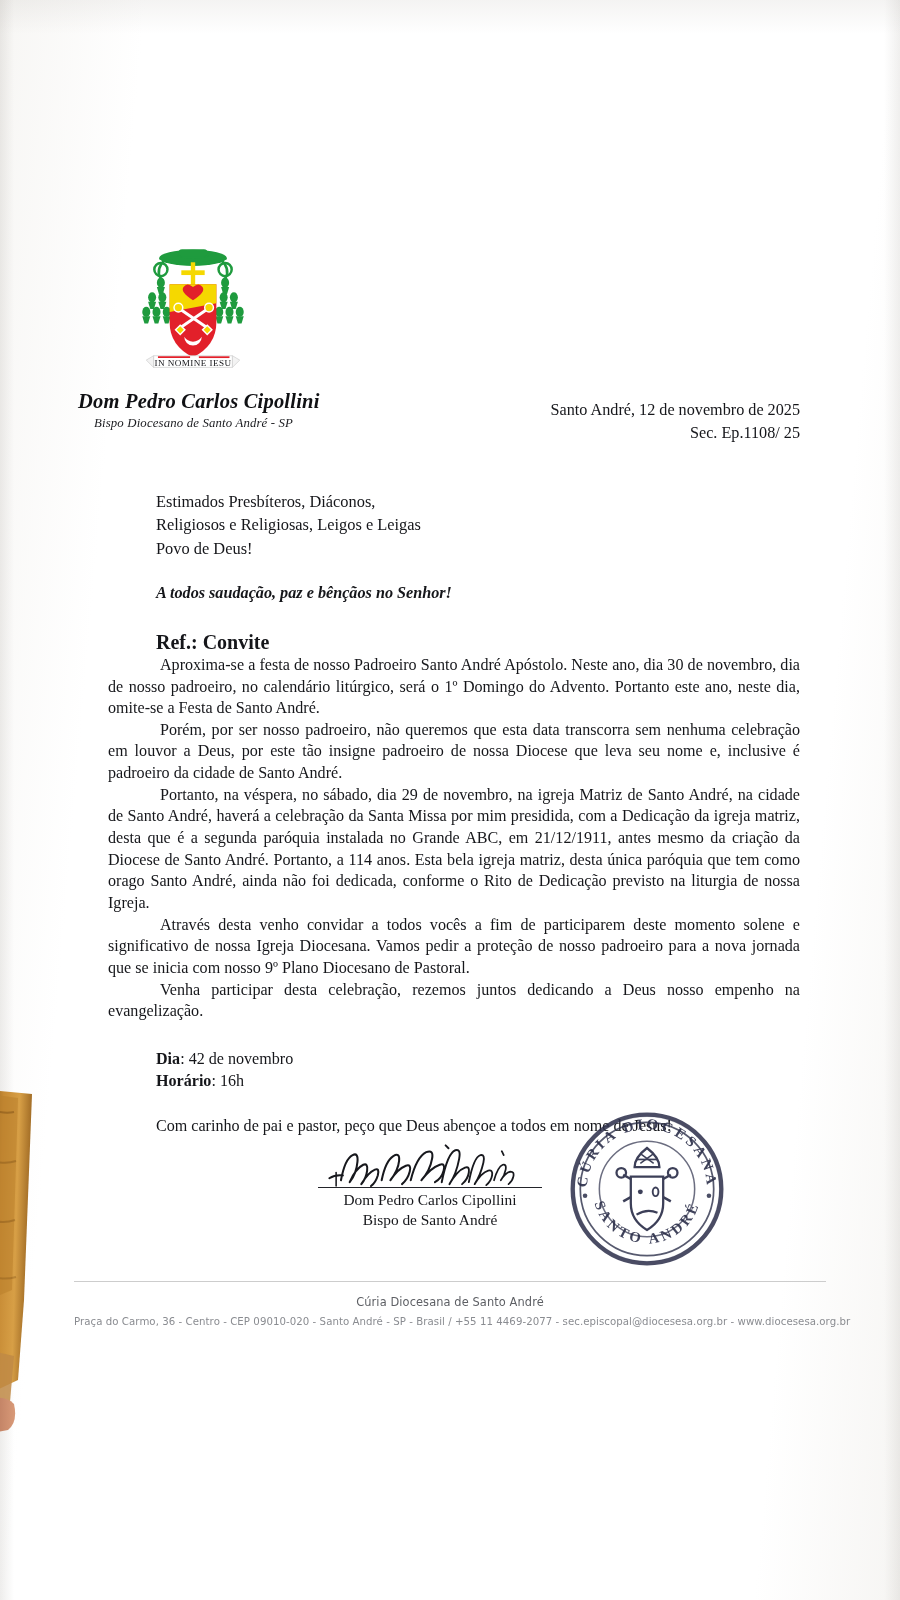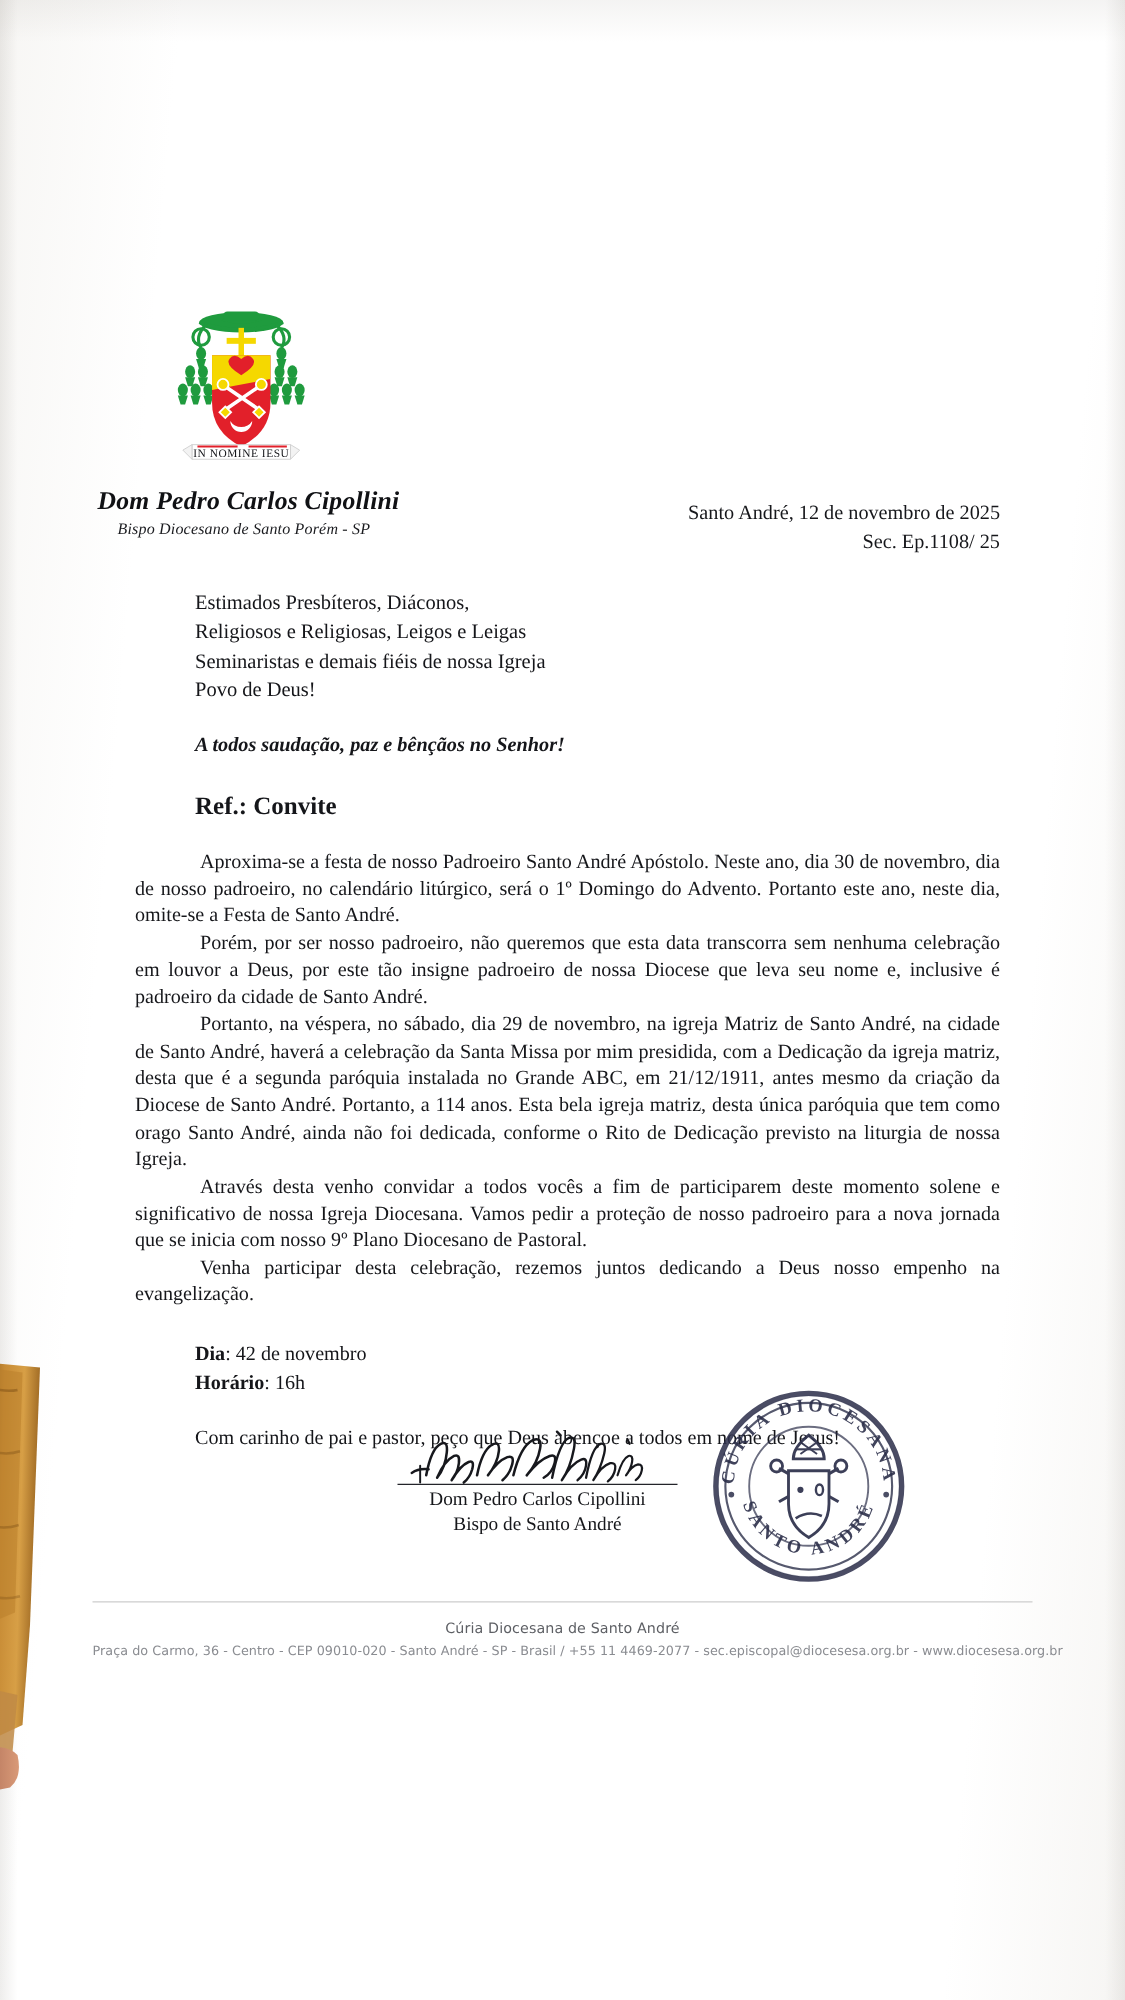--- a/index.html
+++ b/index.html
@@ -86,21 +86,21 @@
     font-size: 16.2px;
     line-height: 1.45;
     color: #16171b;
   }
 
   
   .body-area {
     position: absolute;
     left: 108px;
     right: 100px;
-    top: 470px;
+    top: 490px;
   }
   .addressee {
     margin-left: 48px;
     font-size: 16.4px;
     line-height: 1.42;
   }
   .addressee div { white-space: nowrap; }
 
   .greeting {
     margin: 24px 0 0 48px;
@@ -116,21 +116,21 @@
 
   .para {
     margin: 0;
     padding: 0;
     font-size: 16.1px;
     line-height: 1.345;
     text-align: justify;
     text-indent: 52px;
     color: #16171b;
   }
-  .para.first { margin-top: 22px; }
+  .para.first { }
 
   
   .details {
     margin-top: 26px;
     margin-left: 48px;
     font-size: 16.1px;
     line-height: 1.40;
   }
   .details b { font-weight: 700; }
 
@@ -305,34 +305,33 @@
         <path d="M46 164 L154 164 L154 180 L46 180 Z" fill="#ffffff" stroke="#cfcfcf" stroke-width="1"></path>
         <path d="M46 164 L36 170 L46 180 Z" fill="#f3f3f3" stroke="#cfcfcf" stroke-width="1"></path>
         <path d="M154 164 L164 170 L154 180 Z" fill="#f3f3f3" stroke="#cfcfcf" stroke-width="1"></path>
         <line x1="52" y1="166" x2="96" y2="166" stroke="#e2202a" stroke-width="2.4"></line>
         <line x1="108" y1="166" x2="150" y2="166" stroke="#e2202a" stroke-width="2.4"></line>
         <text x="100" y="178" text-anchor="middle" font-family="'Liberation Serif', serif" font-size="12.5" letter-spacing="0.6" fill="#121317">IN NOMINE IESU</text>
       </svg>
     </div>
 
     <div class="bishop-name">Dom Pedro Carlos Cipollini</div>
-    <div class="bishop-title">Bispo Diocesano de Santo Porém - SP</div>
+    <div class="bishop-title">Bispo Diocesano de Santo André - SP</div>
   </div>
 
   <div class="dateblock">
     <div>Santo André, 12 de novembro de 2025</div>
     <div>Sec. Ep.1108/ 25</div>
   </div>
 
   <div class="body-area">
 
     <div class="addressee">
       <div>Estimados Presbíteros, Diáconos,</div>
       <div>Religiosos e Religiosas, Leigos e Leigas</div>
-      <div>Seminaristas e demais fiéis de nossa Igreja</div>
       <div>Povo de Deus!</div>
     </div>
 
     <div class="greeting">A todos saudação, paz e bênçãos no Senhor!</div>
 
     <div class="refline">Ref.: Convite</div>
 
     <p class="para first">Aproxima-se a festa de nosso Padroeiro Santo André Apóstolo. Neste ano, dia 30 de novembro, dia de nosso padroeiro, no calendário litúrgico, será o 1º Domingo do Advento. Portanto este ano, neste dia, omite-se a Festa de Santo André.</p>
     <p class="para">Porém, por ser nosso padroeiro, não queremos que esta data transcorra sem nenhuma celebração em louvor a Deus, por este tão insigne padroeiro de nossa Diocese que leva seu nome e, inclusive é padroeiro da cidade de Santo André.</p>
     <p class="para">Portanto, na véspera, no sábado, dia 29 de novembro, na igreja Matriz de Santo André, na cidade de Santo André, haverá a celebração da Santa Missa por mim presidida, com a  Dedicação da igreja matriz, desta que é a segunda paróquia instalada no Grande ABC, em 21/12/1911, antes mesmo da criação da Diocese de Santo André. Portanto, a 114  anos. Esta bela igreja matriz, desta única paróquia que tem como orago Santo André, ainda não foi dedicada, conforme o Rito de Dedicação previsto na liturgia de nossa Igreja.</p>

